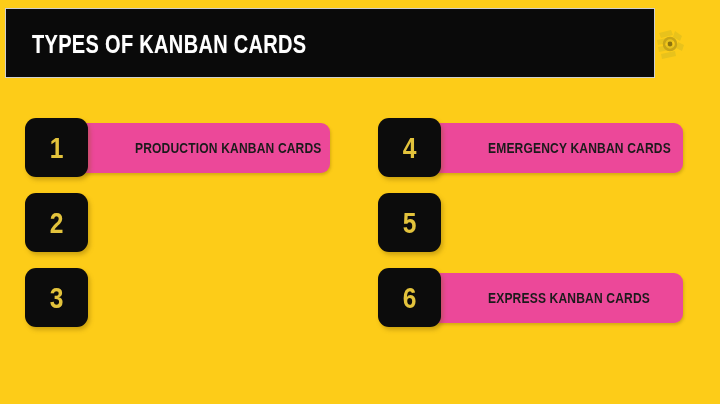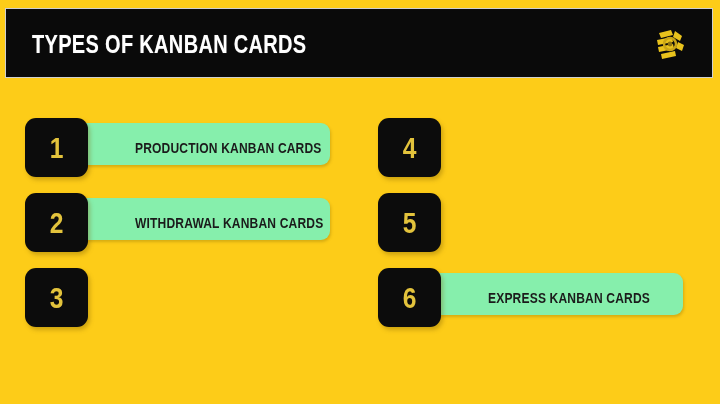--- a/index.html
+++ b/index.html
@@ -15,21 +15,21 @@
     position:relative;
     width:720px; height:404px;
     background:#fdcc18;
     overflow:hidden;
   }
 
   
   #header-bar {
     position:absolute;
     left:5px; top:8px;
-    width:708px; height:70px;
+    width:650px; height:70px;
     background:#0a0a0a;
     border:1px solid #cfcfcf;
   }
 
   #page-title {
     position:absolute;
     left:26px; top:20px;
     color:#ffffff;
     font-size:25px;
     font-weight:bold;
@@ -53,22 +53,22 @@
   .col-right { left:378px; width:320px; }
 
   .row-1 { top:118px; }
   .row-2 { top:193px; }
   .row-3 { top:268px; }
 
   
   .item-bar {
     position:absolute;
     left:45px; top:5px;
-    right:15px; height:42px;
-    background:#86efac;
+    right:15px; height:50px;
+    background:#ec4899;
     border-radius:9px;
     box-shadow:1px 2px 3px rgba(120,88,0,0.28);
   }
 
   .item-label {
     position:absolute;
     left:65px; top:0;
     height:50px;
     display:flex; align-items:center;
     color:#1b1b1b;
@@ -139,37 +139,37 @@
     <div class="item-bar">
       <span class="item-label">PRODUCTION KANBAN CARDS</span>
     </div>
     <div class="item-badge">
       <span class="badge-notch"></span>
       <span class="badge-number">1</span>
     </div>
   </div>
 
   <div class="item-row col-left row-2">
-    <div class="item-bar">
-      <span class="item-label">WITHDRAWAL KANBAN CARDS</span>
-    </div>
     <div class="item-badge">
       <span class="badge-notch"></span>
       <span class="badge-number">2</span>
     </div>
   </div>
 
   <div class="item-row col-left row-3">
     <div class="item-badge">
       <span class="badge-notch"></span>
       <span class="badge-number">3</span>
     </div>
   </div>
 
   <div class="item-row col-right row-1">
+    <div class="item-bar">
+      <span class="item-label">EMERGENCY KANBAN CARDS</span>
+    </div>
     <div class="item-badge">
       <span class="badge-notch"></span>
       <span class="badge-number">4</span>
     </div>
   </div>
 
   <div class="item-row col-right row-2">
     <div class="item-badge">
       <span class="badge-notch"></span>
       <span class="badge-number">5</span>

